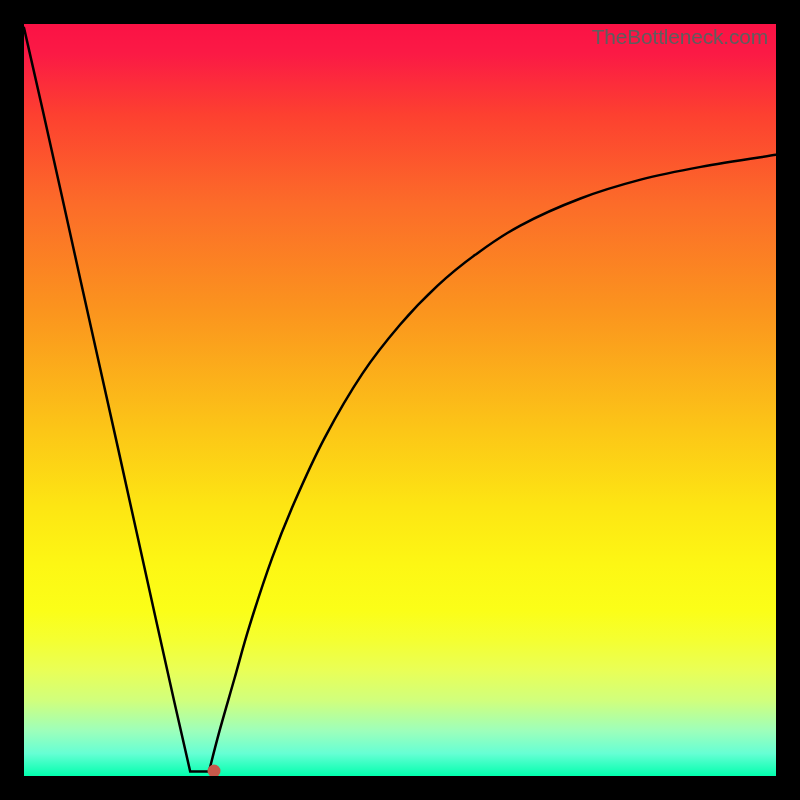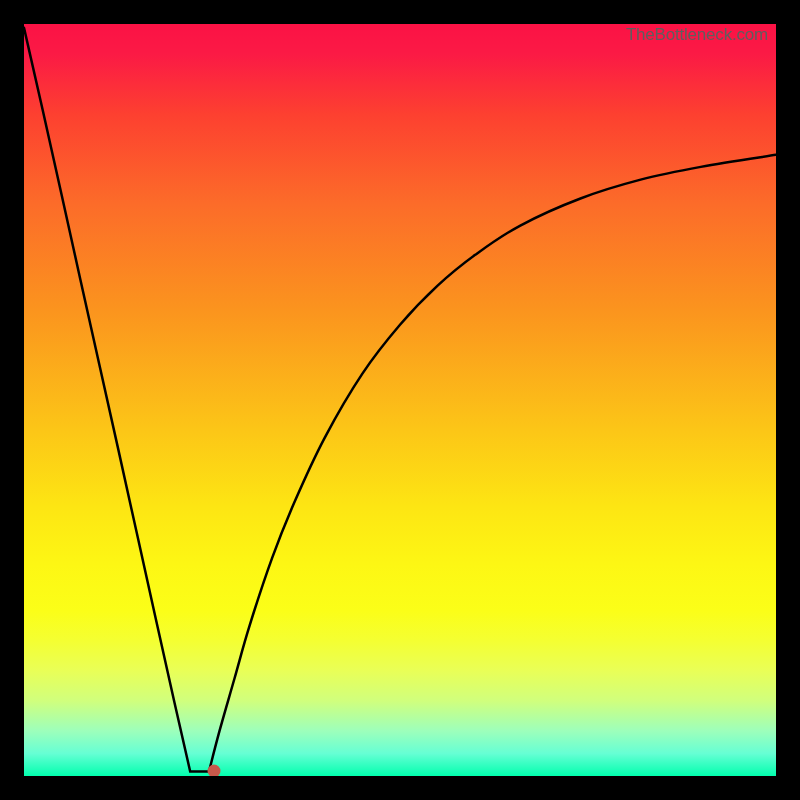--- a/index.html
+++ b/index.html
@@ -58,21 +58,21 @@
     left: 0;
     top: 0;
     width: 100%;
     height: 100%;
   }
   .watermark {
     position: absolute;
     top: 1px;
     right: 8px;
     color: #5e5e5e;
-    font-size: 17px;
+    font-size: 21px;
     font-weight: 500;
     letter-spacing: -0.2px;
     user-select: none;
   }
   .dot {
     position: absolute;
     width: 13px;
     height: 13px;
     border-radius: 50%;
     background: #c8594b;

